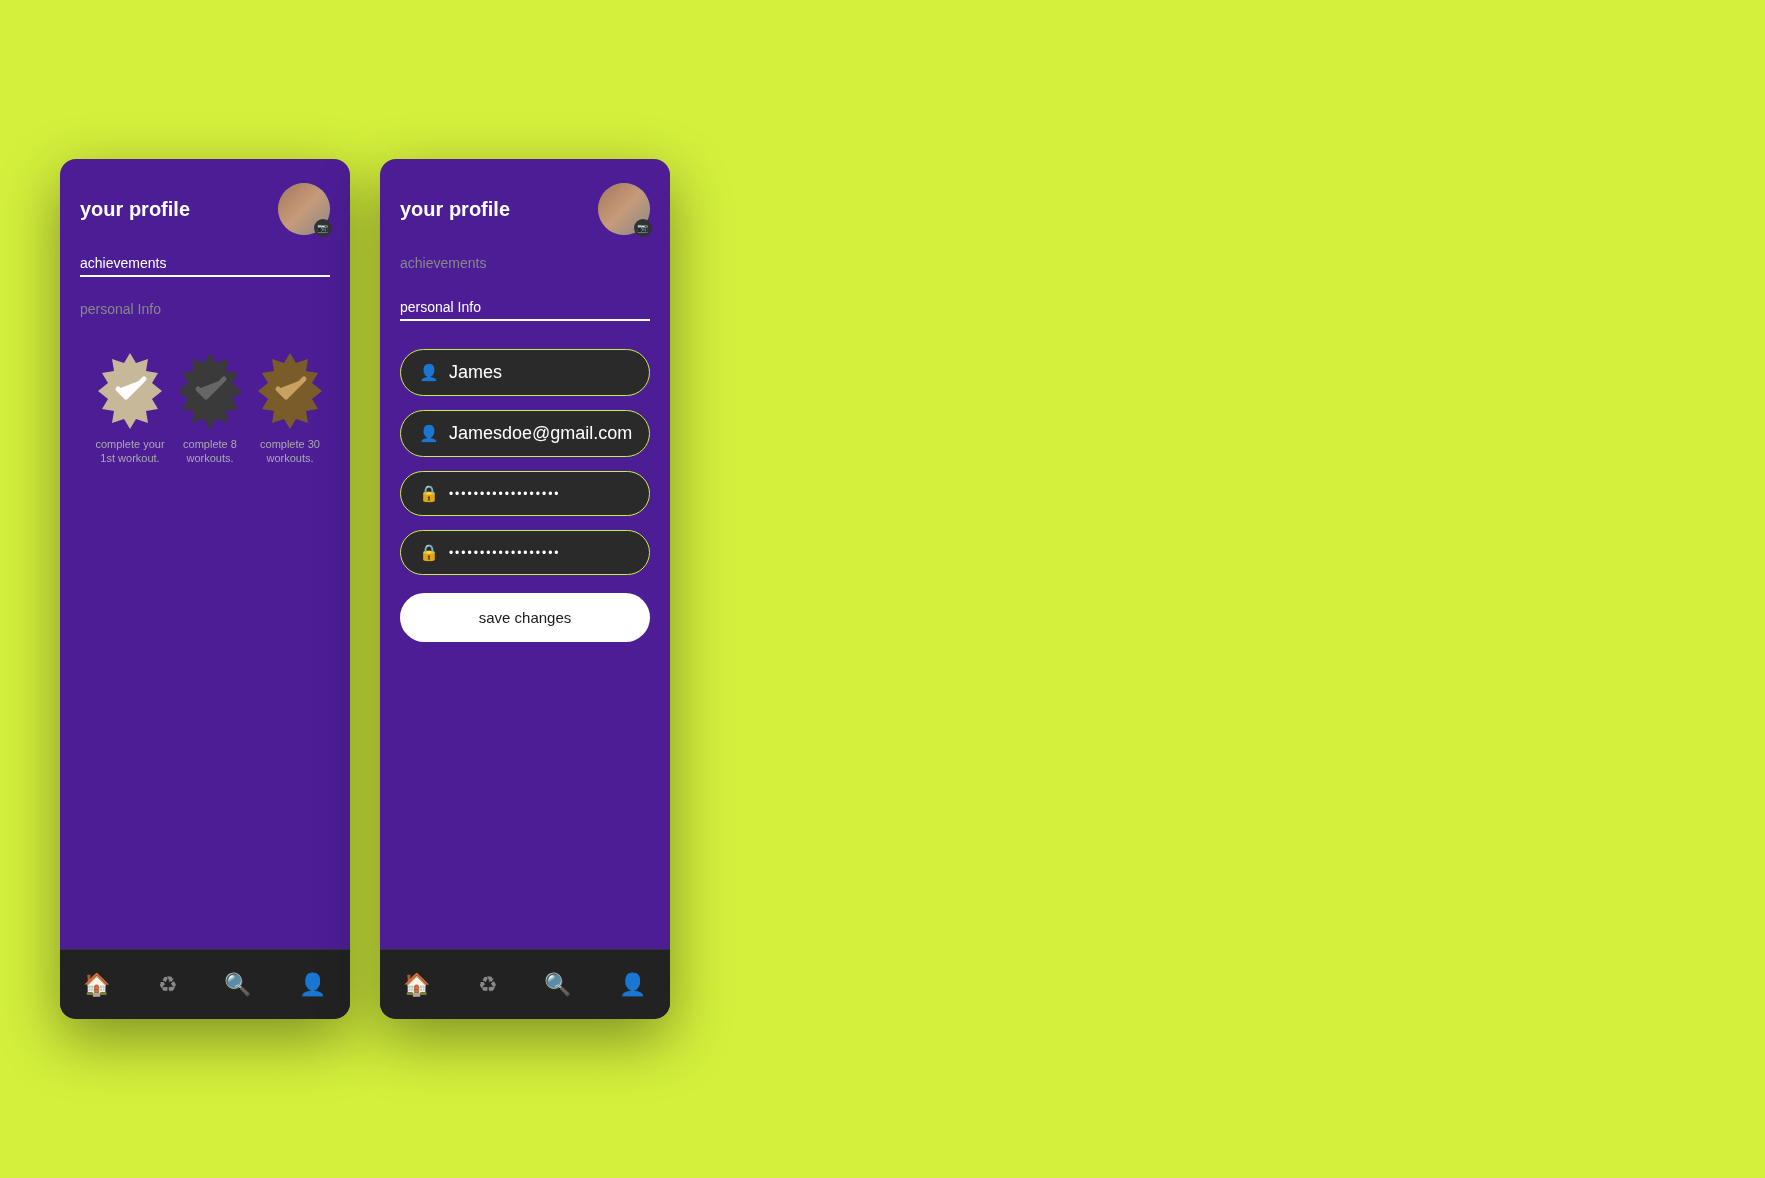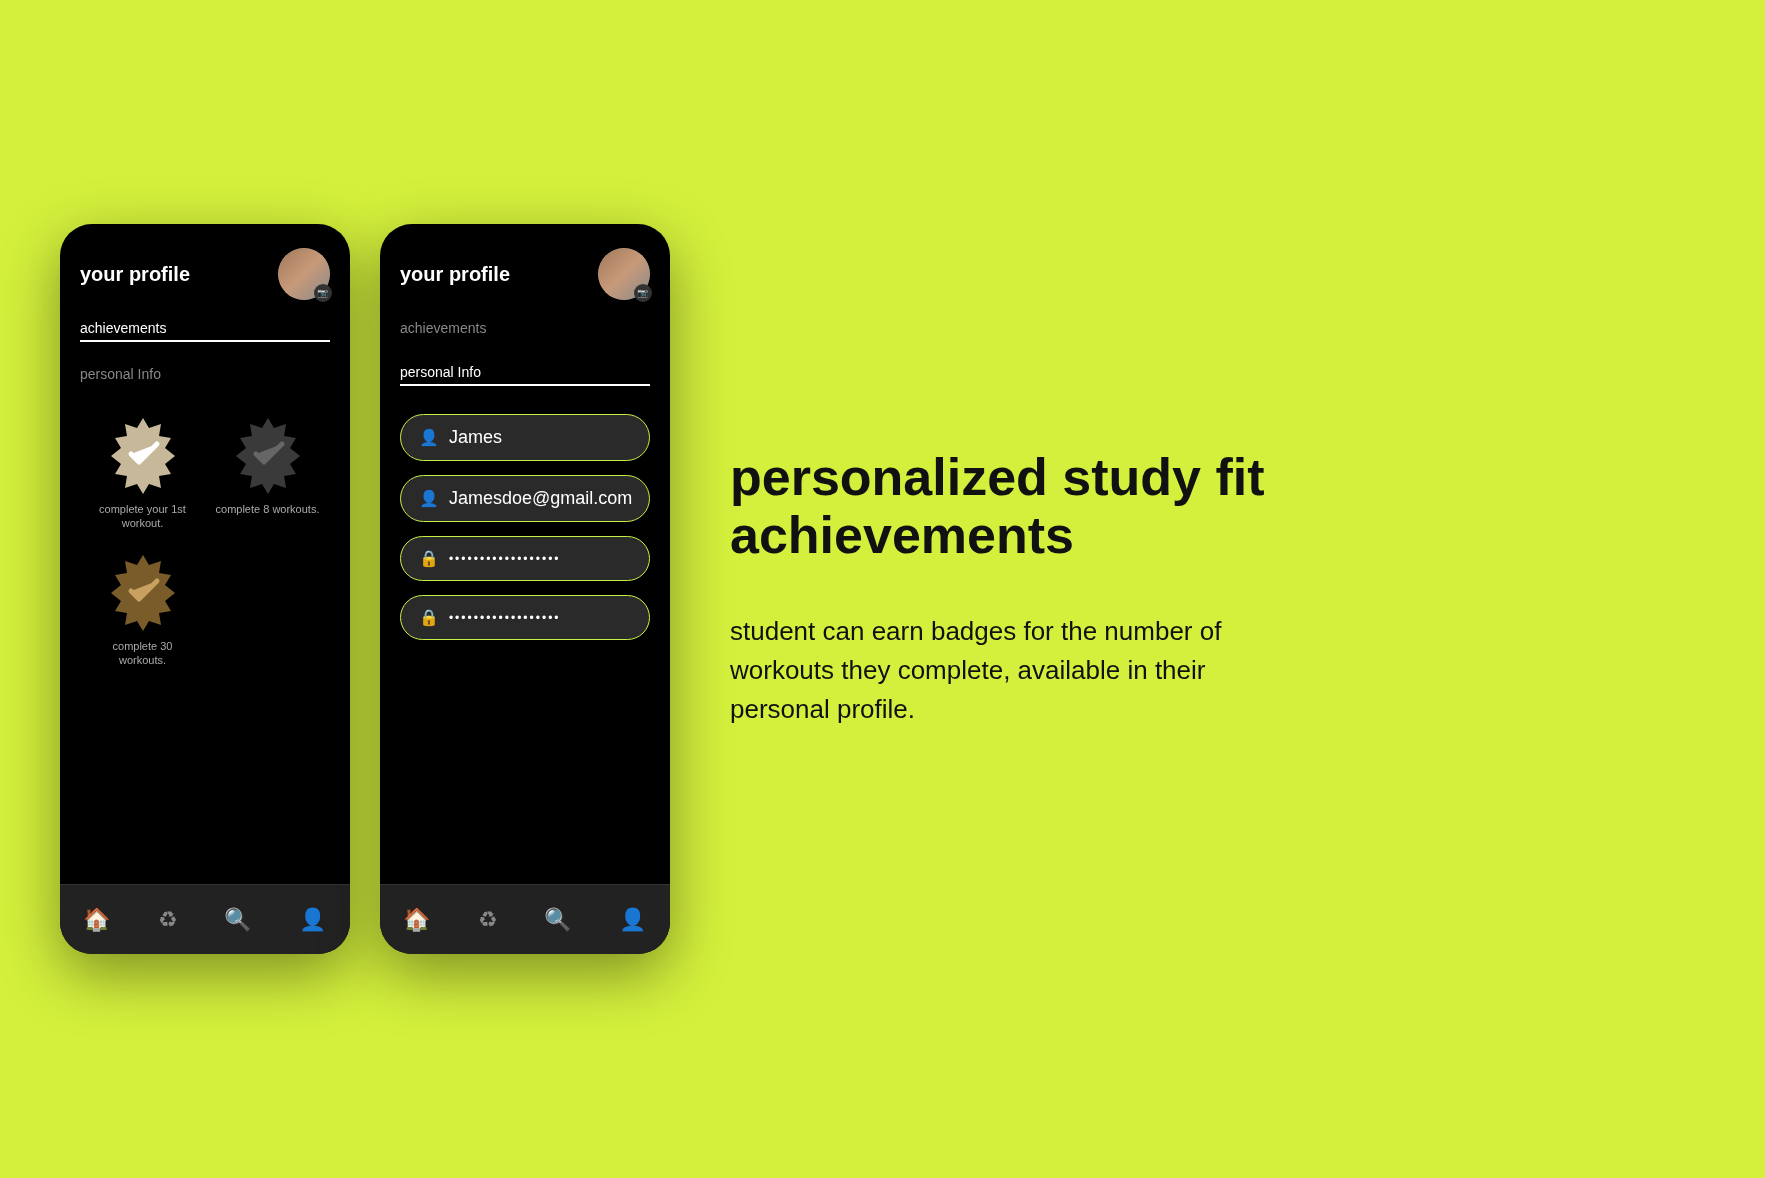--- a/index.html
+++ b/index.html
@@ -22,23 +22,23 @@
       width: 100%;
       height: 100%;
     }
     .phones-container {
       display: flex;
       gap: 30px;
       flex-shrink: 0;
     }
     .phone {
       width: 290px;
-      height: 730px;
-      background: #000000;
-      border-radius: 32px;
+      height: 860px;
+      background: #4c1d95;
+      border-radius: 16px;
       display: flex;
       flex-direction: column;
       overflow: hidden;
       box-shadow: 0 20px 60px rgba(0,0,0,0.4);
     }
     .phone-content {
       flex: 1;
       padding: 24px 20px 0;
       overflow: hidden;
     }
@@ -94,22 +94,21 @@
       font-size: 14px;
       cursor: pointer;
       padding-bottom: 4px;
     }
     .tab.active {
       color: white;
       border-bottom: 2px solid white;
     }
     .achievements-grid {
       display: grid;
-      grid-template-columns: 1fr 1fr;
-      gap: 20px;
+      grid-template-columns: 1fr 1fr 1fr;
       padding: 0 10px;
     }
     .achievement-item {
       display: flex;
       flex-direction: column;
       align-items: center;
       gap: 8px;
     }
     .badge {
       width: 80px;
@@ -299,29 +298,26 @@
             <span class="input-text">Jamesdoe@gmail.com</span>
           </div>
           <div class="input-field">
             <span class="input-icon">🔒</span>
             <span class="input-text dots">••••••••••••••••••</span>
           </div>
           <div class="input-field">
             <span class="input-icon">🔒</span>
             <span class="input-text dots">••••••••••••••••••</span>
           </div>
+          <button class="save-btn">save changes</button>
         </div>
       </div>
       <div class="phone-nav">
         <span class="nav-icon">🏠</span>
         <span class="nav-icon">♻</span>
         <span class="nav-icon">🔍</span>
         <span class="nav-icon active">👤</span>
       </div>
     </div>
 
   </div>
 
-  <div class="text-section">
-    <h1 class="headline">personalized study fit achievements</h1>
-    <p class="description">student can earn badges for the number of workouts they complete, available in their personal profile.</p>
-  </div>
 </div>
 
 </body></html>

